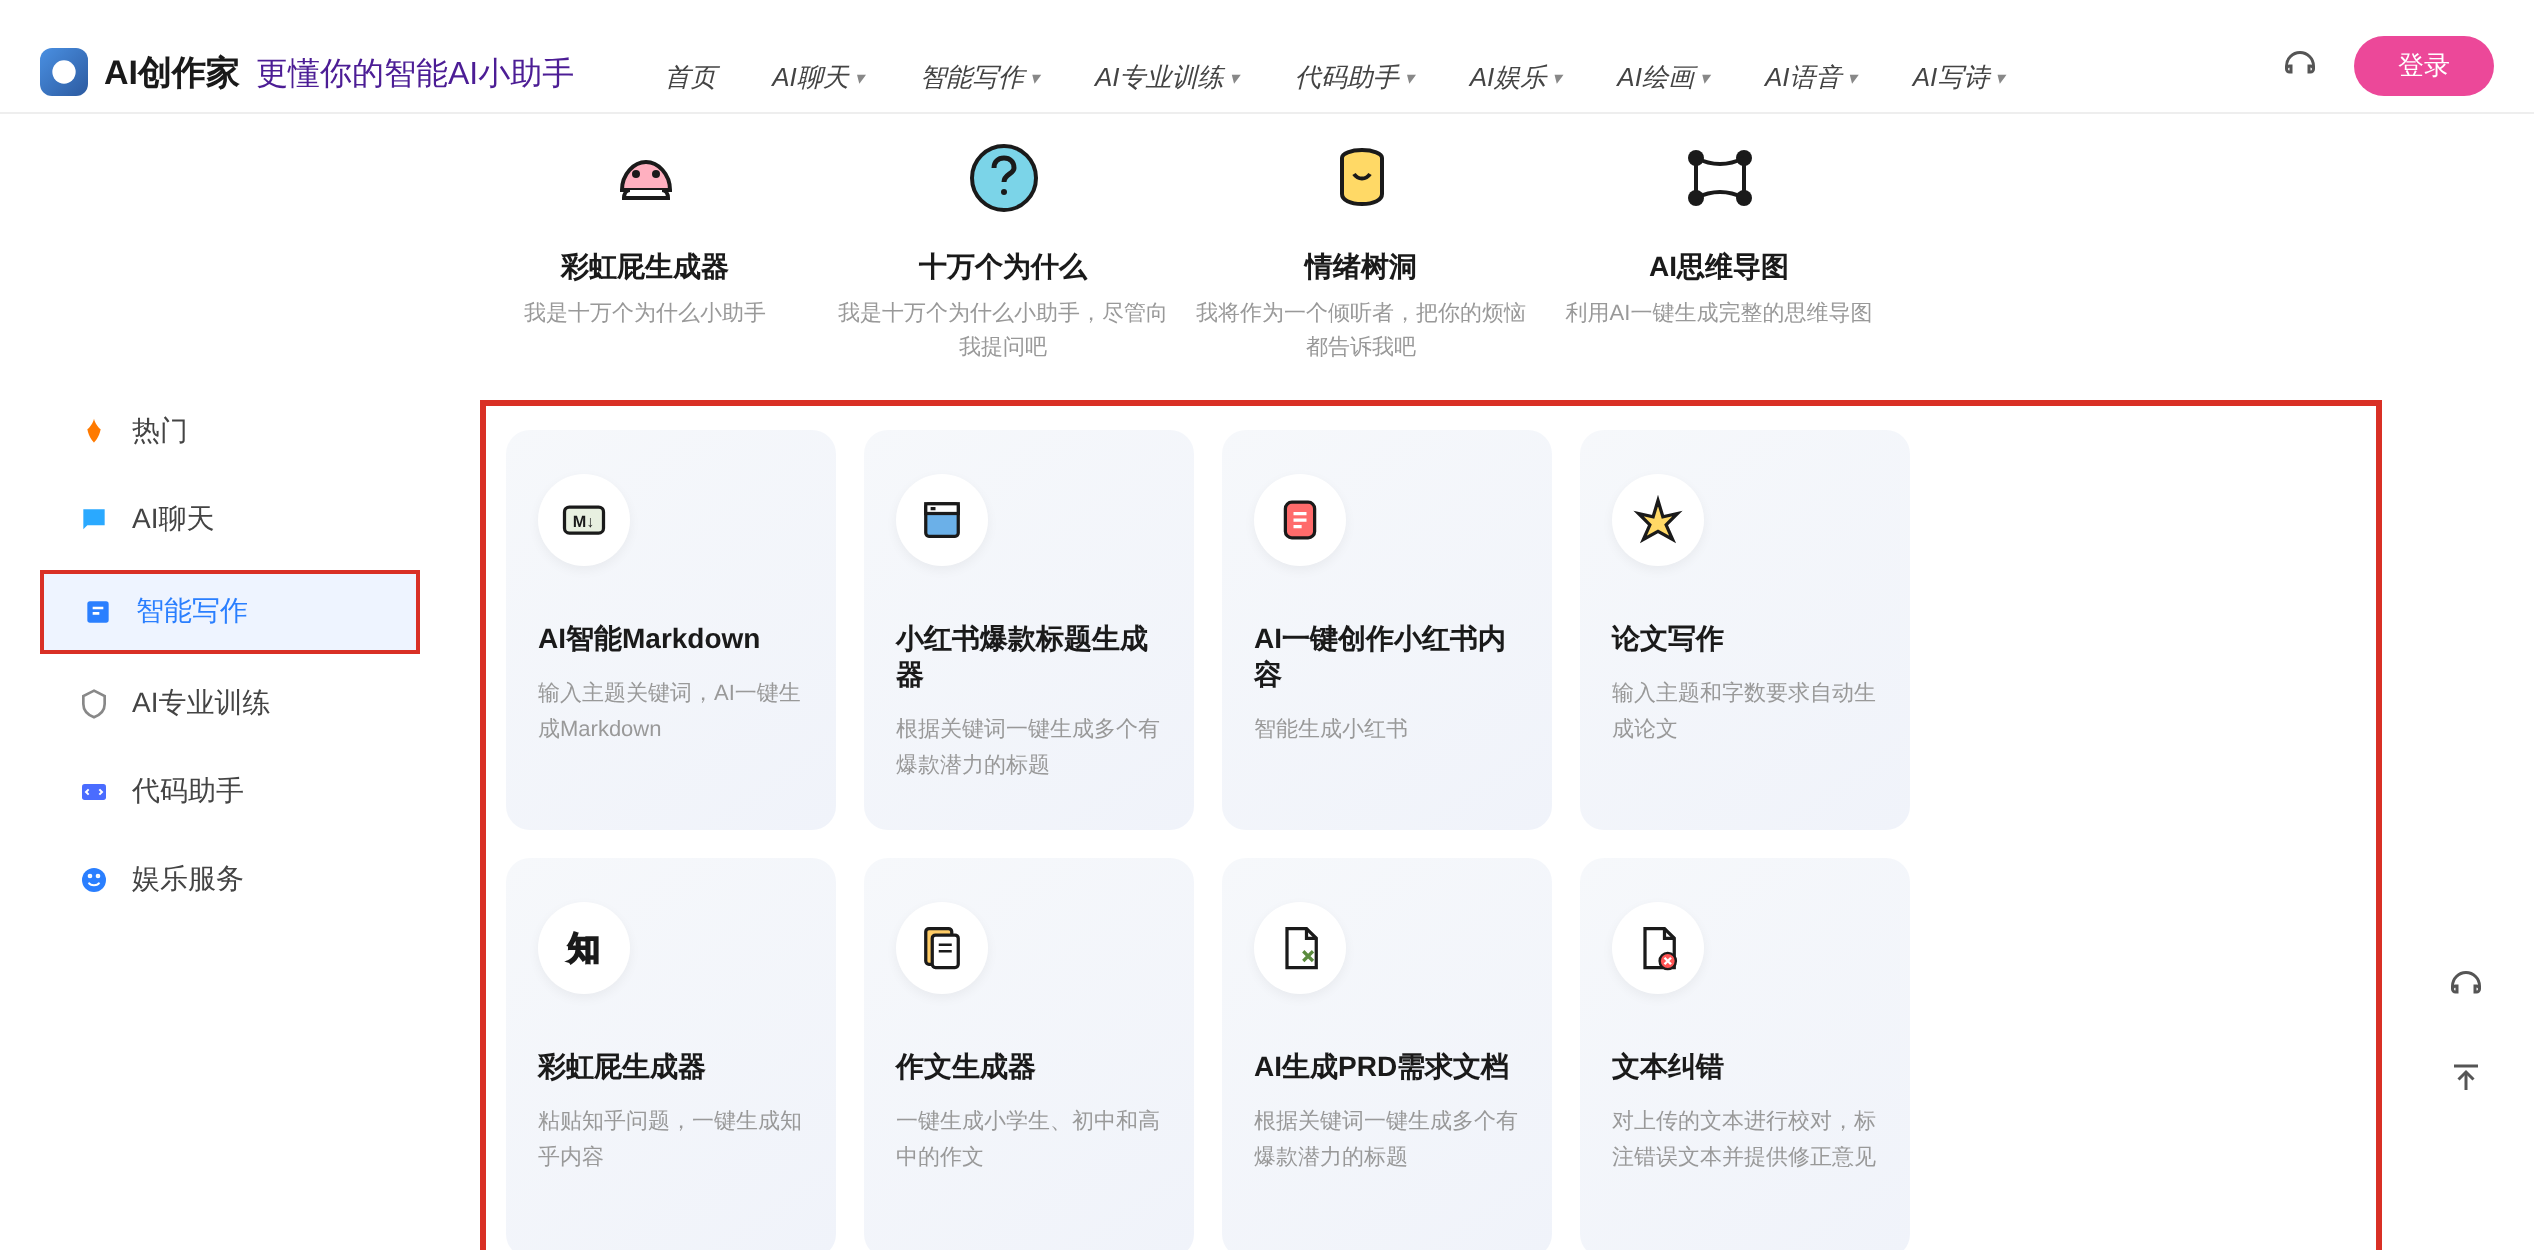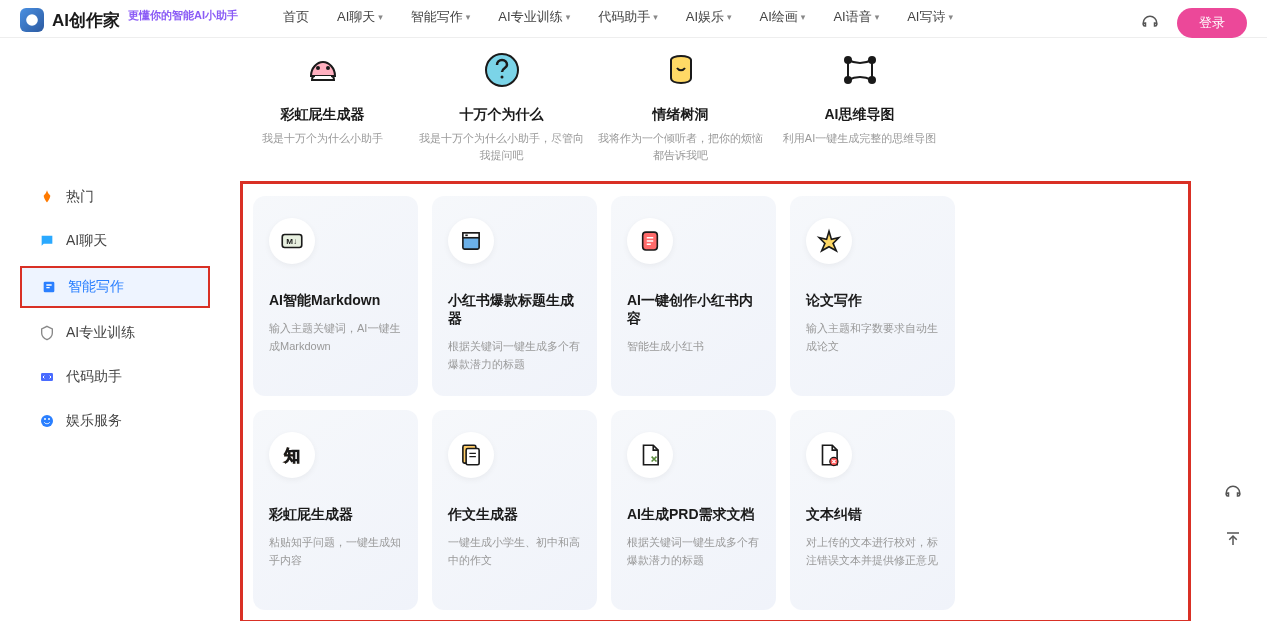--- a/index.html
+++ b/index.html
@@ -1,22 +1,22 @@
 <!DOCTYPE html>
 <html><head>
   <meta charset="utf-8">
   <style>
     * { margin: 0; padding: 0; box-sizing: border-box; }
     body { font-family: -apple-system, "PingFang SC", "Microsoft YaHei", sans-serif; background: #fff; width: 1267px; height: 625px; overflow: hidden; position: relative; }
-    .header { display: flex; align-items: flex-start; padding: 8px 20px; border-bottom: 1px solid #eee; height: 38px; }
+    .header { display: flex; align-items: flex-end; padding: 8px 20px; border-bottom: 1px solid #eee; height: 57px; }
     .logo-area { display: flex; align-items: center; gap: 8px; }
     .logo-icon { width: 24px; height: 24px; background: linear-gradient(135deg,#4a90e2,#2c5aa0); border-radius: 6px; display: flex; align-items: center; justify-content: center; }
     .logo-text { font-weight: bold; font-size: 17px; color: #1a1a1a; }
-    .tagline { font-size: 11px; color: #8b5cf6; margin-left: 8px; font-weight: bold; }
-    .nav { display: flex; gap: 28px; margin-left: 45px; flex: 1; }
+    .tagline { font-size: 16px; color: #4c1d95; margin-left: 8px; }
+    .nav { display: flex; gap: 28px; margin-left: 45px; flex: 1; font-style: italic; }
     .nav-item { font-size: 13px; color: #444; cursor: pointer; display: flex; align-items: center; gap: 3px; }
     .nav-item .chev { font-size: 9px; color: #888; }
     .header-right { display: flex; align-items: center; gap: 18px; }
     .headset-icon { width: 18px; height: 18px; color: #555; }
     .login-btn { background: #ec4899; color: #fff; padding: 6px 22px; border-radius: 16px; font-size: 13px; cursor: pointer; border: none; }
     .main { display: flex; height: calc(625px - 42px); }
     .sidebar { width: 230px; padding: 140px 20px 0; }
     .sidebar-item { display: flex; align-items: center; gap: 10px; padding: 10px 18px; border-radius: 6px; cursor: pointer; font-size: 14px; color: #444; margin-bottom: 6px; }
     .sidebar-item.active { background: #eef4ff; color: #2a7fff; border: 2px solid #d93025; border-radius: 0; }
     .side-ico { width: 18px; height: 18px; display: flex; align-items: center; justify-content: center; }

